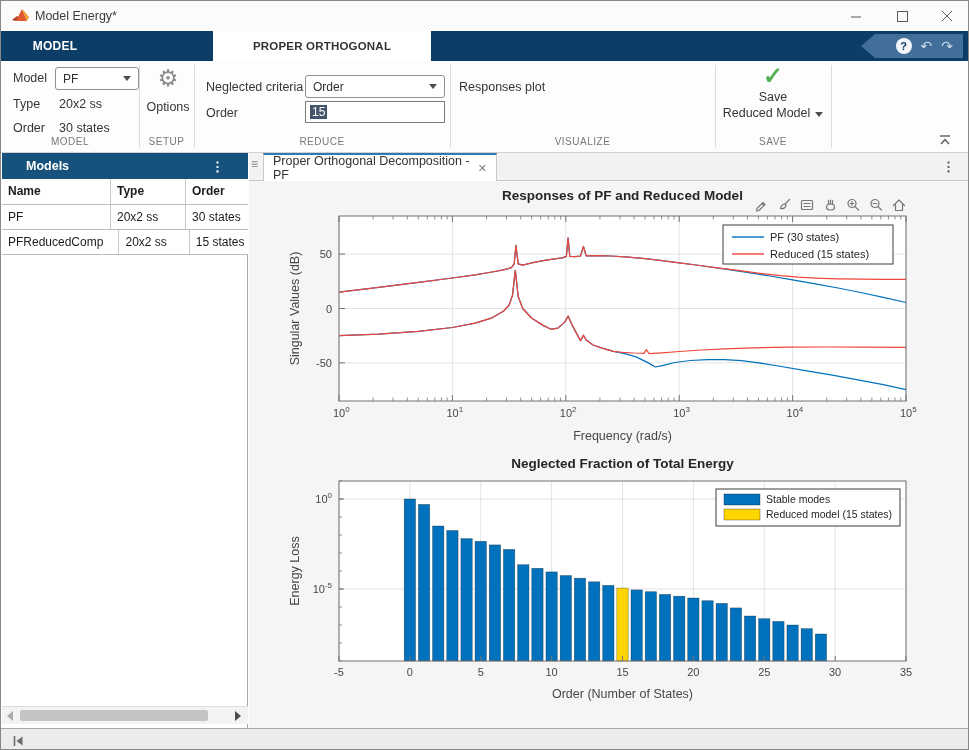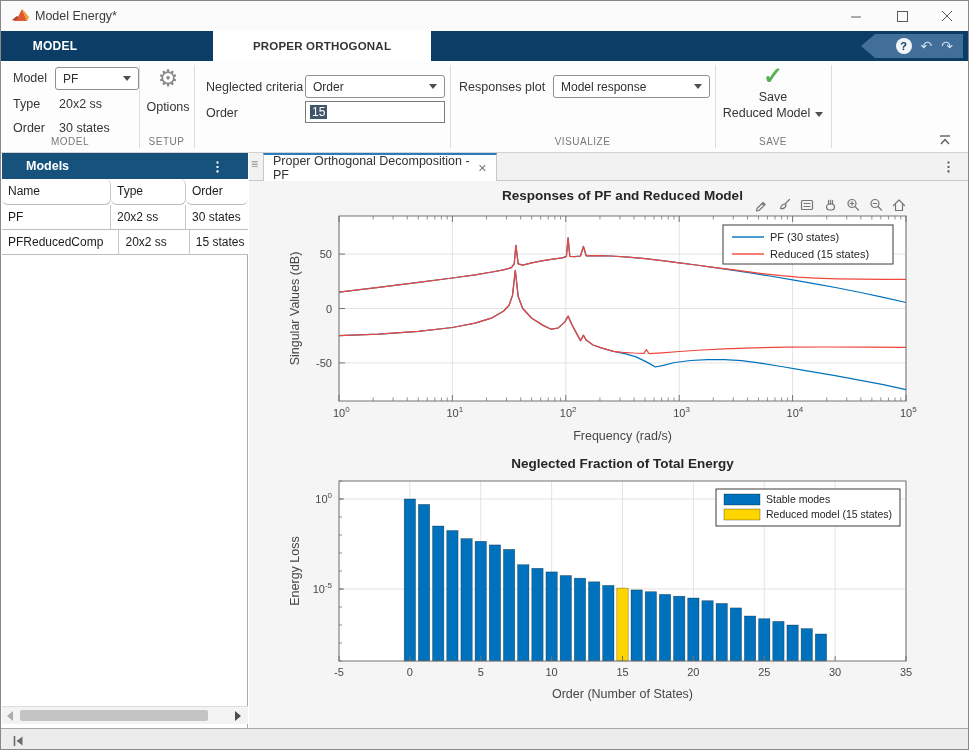--- a/index.html
+++ b/index.html
@@ -41,21 +41,21 @@
   .check{font-size:24px;color:#53b353;font-weight:bold;line-height:26px;}
   .btntext{font-size:12.5px;color:#353535;line-height:16px;text-align:center;white-space:nowrap;}
   
   .panelbg{left:0;top:152px;width:247px;height:575px;background:#fff;border-right:1px solid #a9a9a9;}
   .panelhdr{left:1px;top:152px;width:246px;height:26px;background:#16527b;color:#fff;
             display:flex;align-items:center;padding:0 24px;font-size:12.5px;font-weight:bold;}
   .pdots{margin-left:auto;font-size:13px;font-weight:bold;cursor:default;}
   .trow{position:absolute;left:1px;width:246px;display:flex;font-size:12px;color:#1c1c1c;background:#fff;}
   .tcell{padding:5px 6px 0 6px;border-right:1px solid #c6c6c6;border-bottom:1px solid #bdbdbd;
          overflow:hidden;white-space:nowrap;height:100%;}
-  .thead .tcell{font-weight:normal;border-radius:6px;}
+  .thead .tcell{font-weight:bold;}
   
   .hscroll{left:1px;top:705px;width:246px;height:18px;background:#f3f3f3;border-top:1px solid #dcdcdc;}
   .sarrow{position:absolute;top:4px;width:0;height:0;border-top:5px solid transparent;border-bottom:5px solid transparent;}
   .sthumb{position:absolute;left:18px;top:3px;width:188px;height:11px;background:#c4c4c4;border-radius:2px;}
   
   .tabbar{left:248px;top:152px;width:721px;height:28px;background:#f2f2f2;border-bottom:1px solid #c8c8c8;}
   .hamb{left:250px;top:156px;font-size:12px;color:#8a8a8a;}
   .doctab{left:262px;top:152px;width:234px;height:28px;background:#fff;border:1px solid #c8c8c8;
           border-top:2px solid #2b7aba;border-bottom:none;display:flex;align-items:center;
           padding:0 9px;font-size:12.5px;color:#333;z-index:3;}
@@ -131,27 +131,24 @@
 
     <span class="lbl" style="left:205px;top:19px">Neglected criteria</span>
     <div class="combo" style="left:304px;top:14px;width:140px;height:23px">
       <span>Order</span>
       <span class="caret"></span>
     </div>
     <span class="lbl" style="left:205px;top:45px">Order</span>
     <div class="tinput" style="left:304px;top:40px;width:140px;height:22px">
       <span class="sel">15</span>
     </div>
+    <div class="seclabel" style="left:193px;width:256px">REDUCE</div>
     <div class="vdiv" style="left:449px"></div>
 
     <span class="lbl" style="left:458px;top:19px">Responses plot</span>
-    <div class="combo" style="left:552px;top:14px;width:157px;height:23px">
-      <span>Model response</span>
-      <span class="caret"></span>
-    </div>
     <div class="seclabel" style="left:449px;width:265px">VISUALIZE</div>
     <div class="vdiv" style="left:714px"></div>
 
     <div class="bigbtn" style="left:716px;top:2px;width:112px">
       <span class="check">✓</span>
       <span class="btntext">Save</span>
       <span class="btntext"><span>Reduced Model</span><span class="caret" style="display:inline-block;margin-left:5px;border-top-color:#4f4f4f"></span></span>
     </div>
     <div class="seclabel" style="left:714px;width:116px">SAVE</div>
     <div class="vdiv" style="left:830px"></div>

